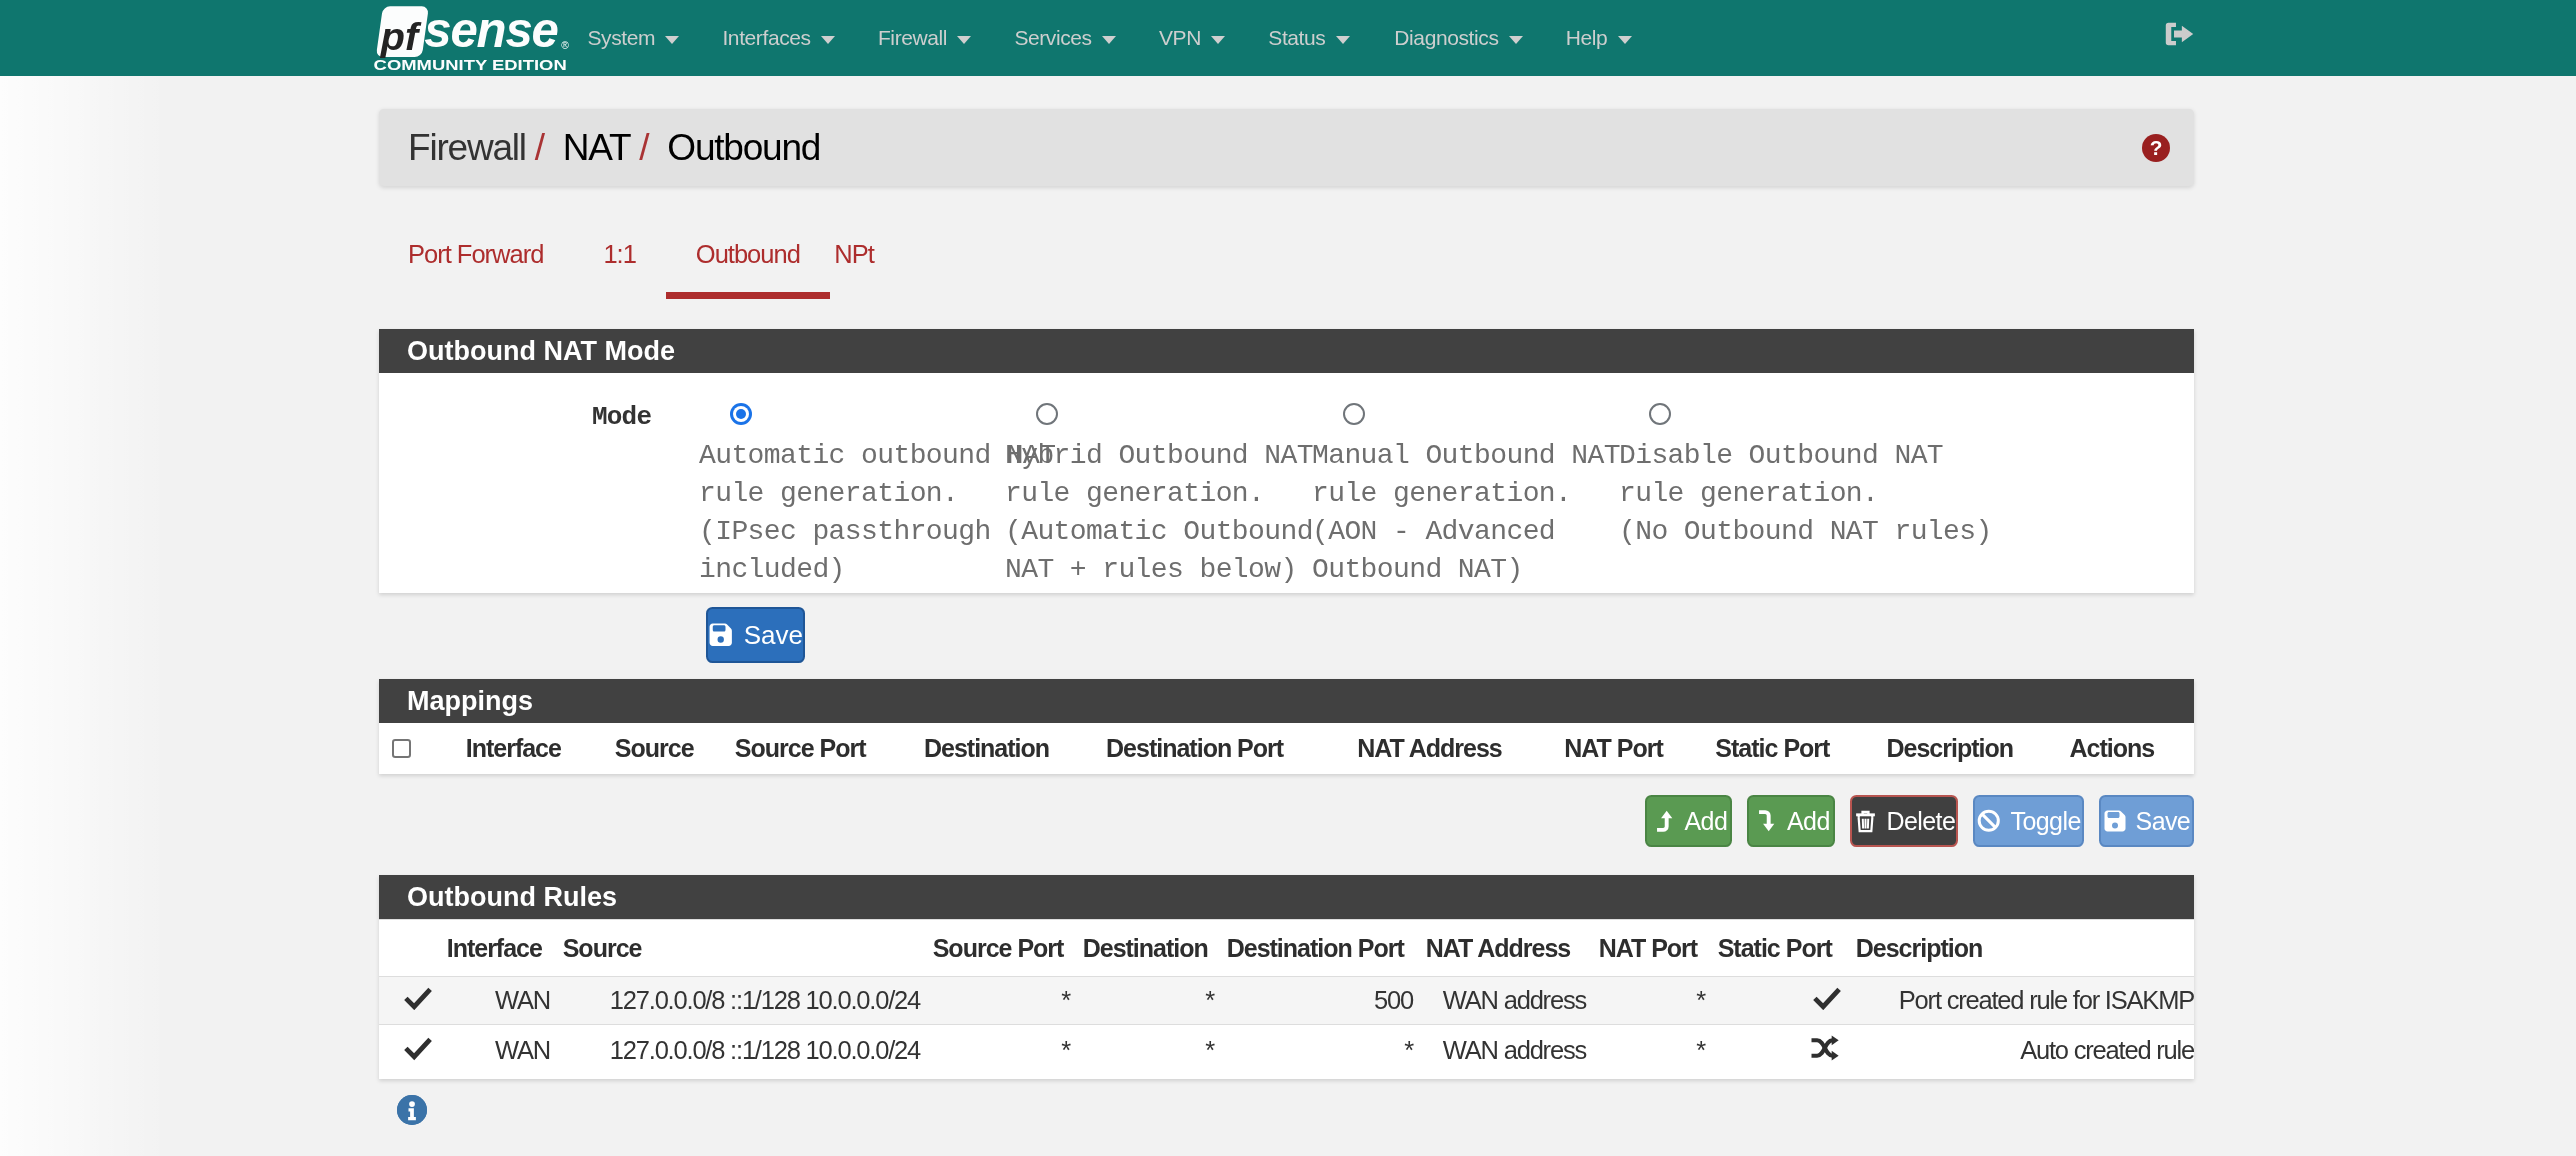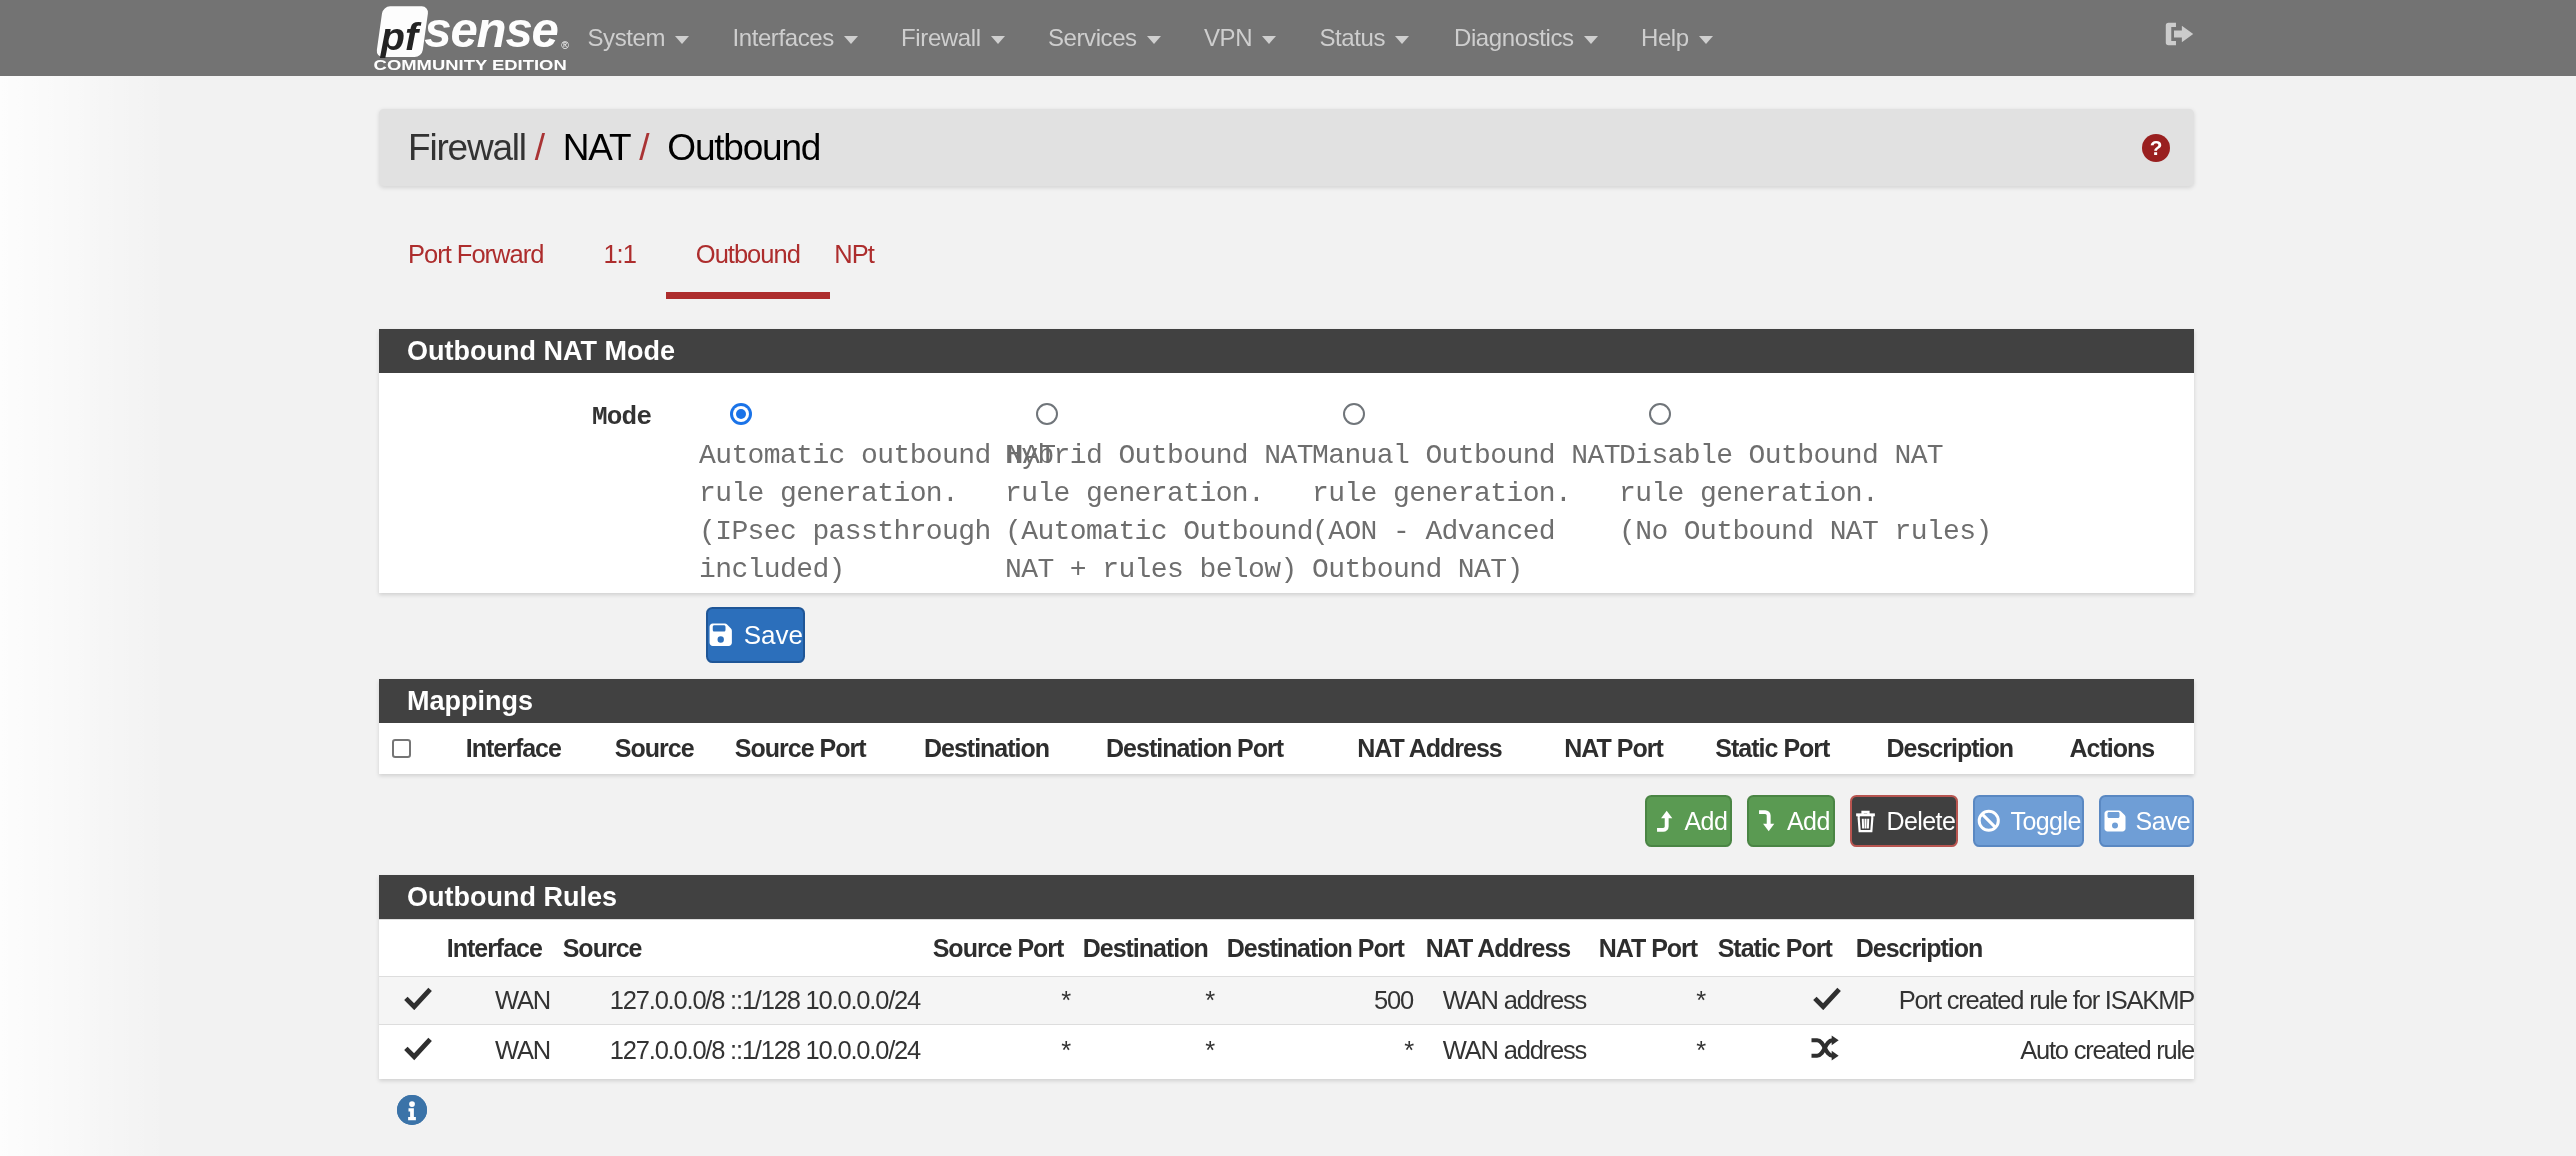--- a/index.html
+++ b/index.html
@@ -1,24 +1,24 @@
 <!DOCTYPE html>
 <html style="font-size:12.7px"><head>
 <meta charset="utf-8">
 <style>
 * { margin:0; padding:0; box-sizing:border-box; }
 html,body { width:2576px; height:1157px; }
 body { font-family:"Liberation Sans", sans-serif; background:#f2f2f2; position:relative; overflow:hidden; -webkit-font-smoothing:antialiased; }
 body * { -webkit-font-smoothing:antialiased; }
-.navbar { position:absolute; left:0; top:0; width:2576px; height:76px; background:#737373; }
+.navbar { position:absolute; left:0; top:0; width:2576px; height:76px; background:#0f766e; }
 .leftglow { position:absolute; left:0; top:76px; width:167px; height:1080px;
   background:linear-gradient(90deg, rgba(255,255,255,0.85), rgba(255,255,255,0)); }
 .logo { position:absolute; left:373px; top:0; }
 .nav-ul { position:absolute; left:566px; top:0; height:76px; list-style:none; display:flex; }
-.nav-ul li { display:flex; align-items:center; padding:0 21.5px; color:rgba(207,207,207,0.99); font-size:24px; letter-spacing:-0.4px; }
+.nav-ul li { display:flex; align-items:center; padding:0 21.5px; color:rgba(207,207,207,0.99); font-size:21px; letter-spacing:-0.4px; }
 .caret { display:inline-block; width:0; height:0; margin-left:10.3px; margin-top:4.8px;
   border-left:7.2px solid transparent; border-right:7.2px solid transparent; border-top:8px solid #cfcfcf; }
 .logout { position:absolute; left:2165px; top:22px; }
 
 .breadcrumb { position:absolute; left:379px; top:109px; width:1815px; height:77px; background:#e1e1e1;
   border-radius:4.8px; box-shadow:0 1.6px 4px rgba(0,0,0,0.12); display:flex; align-items:center; padding-left:29px; }
 .breadcrumb .t { font-size:37px; letter-spacing:-1.2px; color:#333; }
 .breadcrumb .sl { color:#a93334; }
 .breadcrumb .bl { color:#000000;text-align:center; }
 .helpcirc { position:absolute; left:2142px; top:134px; width:28px; height:28px; border-radius:50%;

